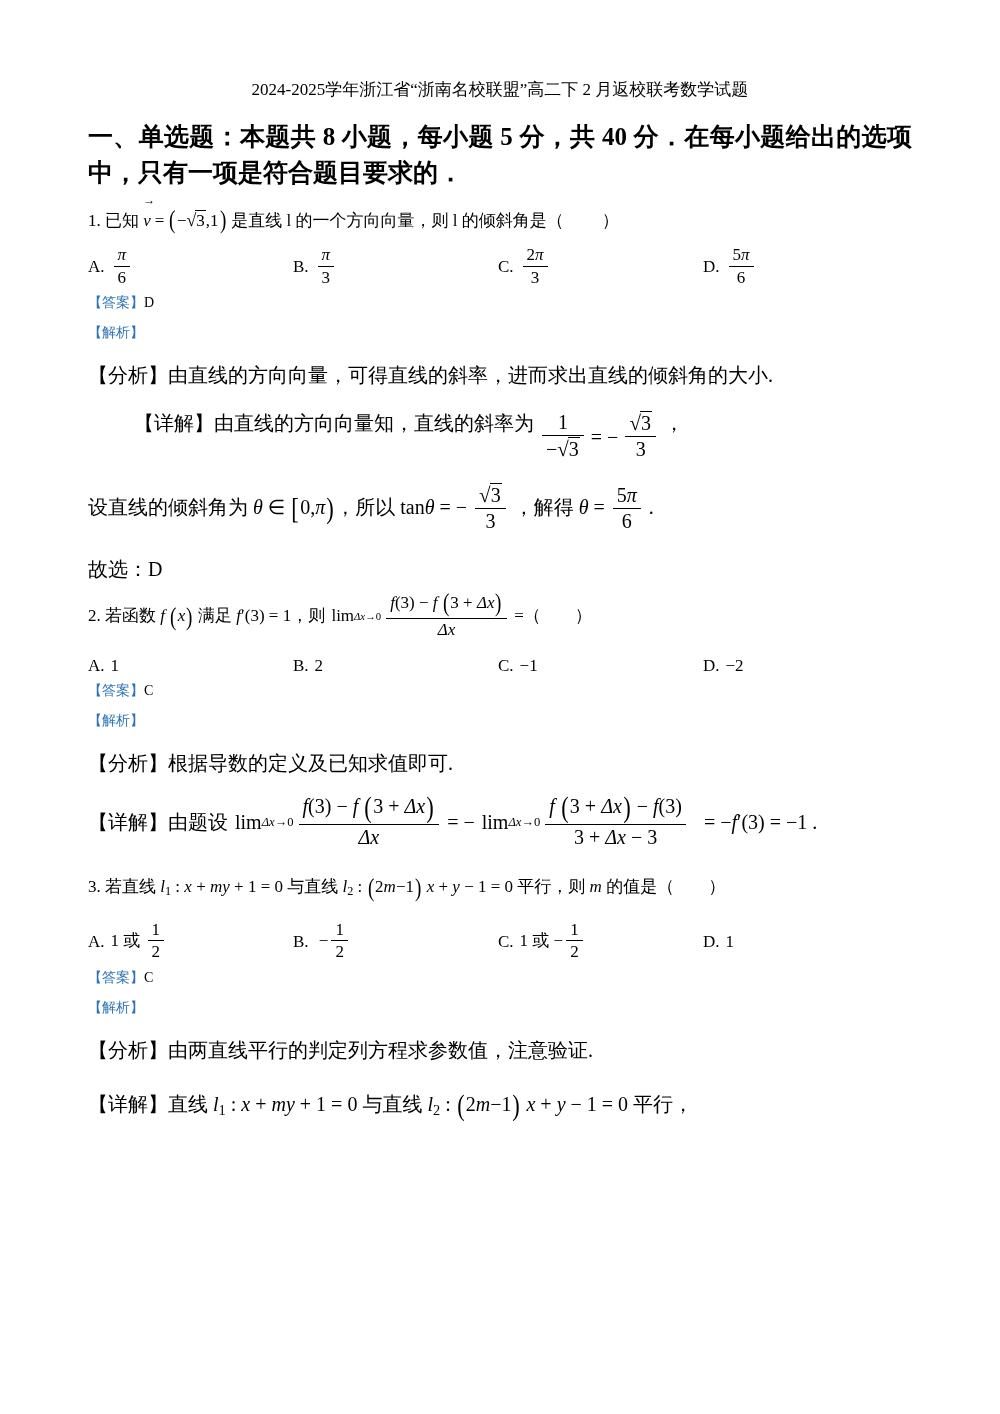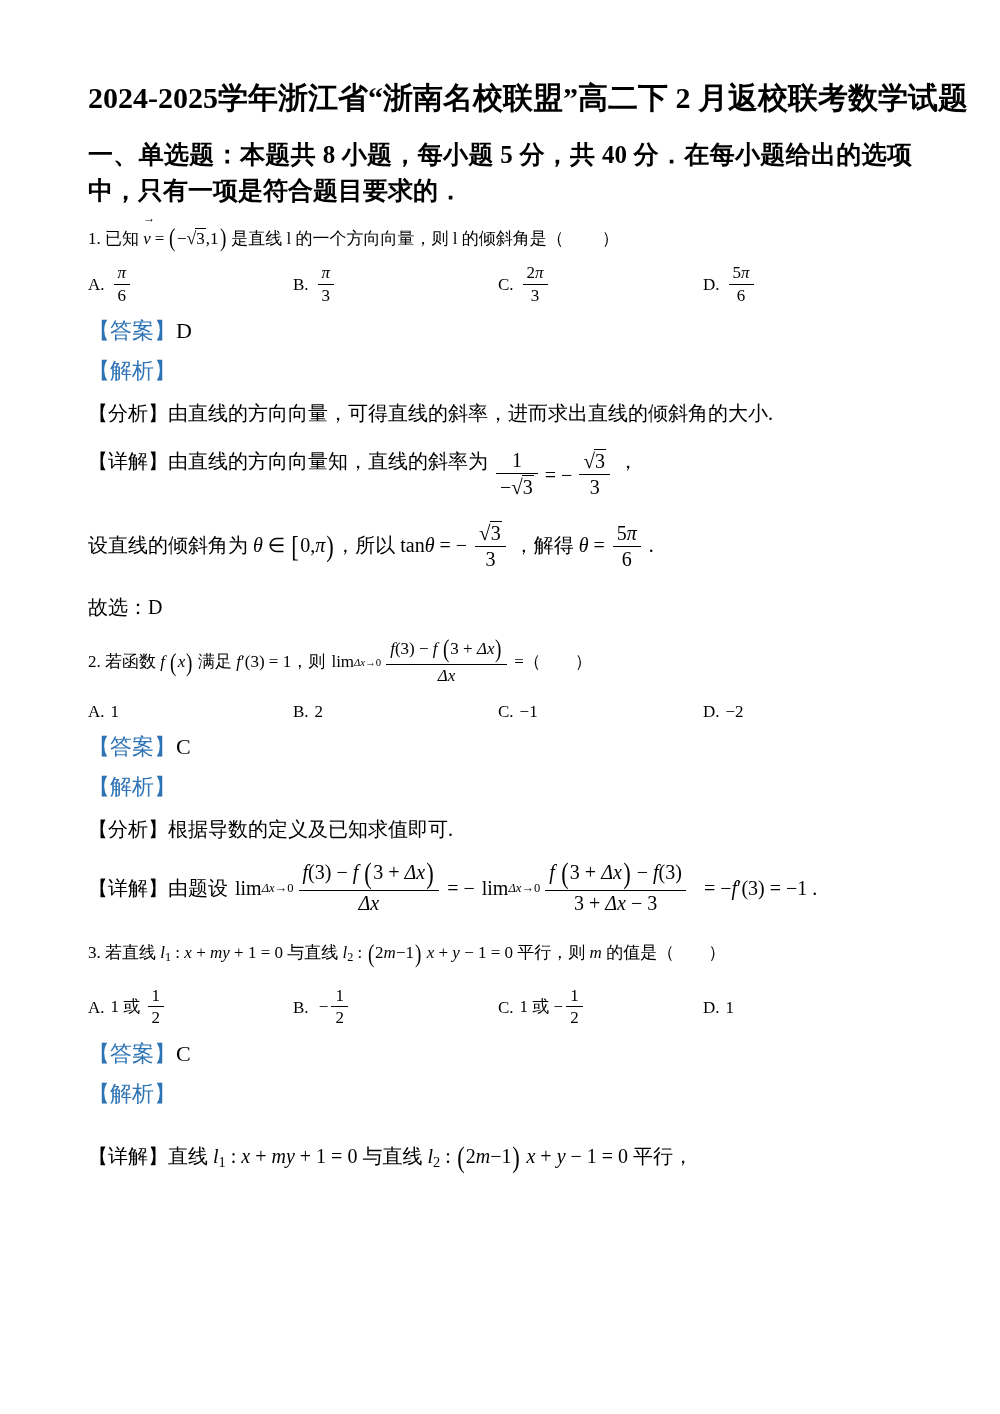--- a/index.html
+++ b/index.html
@@ -22,45 +22,44 @@
     height: 1414px;
     padding: 0;
   }
   .content {
     position: absolute;
     left: 88px;
     top: 78px;
     width: 824px;
   }
   .doc-title {
-    font-weight: bold;
-    font-size: 30px;
+    font-weight: normal;
+    font-size: 17px;
     text-align: center;
     letter-spacing: 0px;
     white-space: nowrap;
     margin-bottom: 18px;
   }
   .section-head {
     font-weight: bold;
     font-size: 25px;
     line-height: 36px;
     text-align: justify;
   }
   .qline {
     font-size: 17px;
     line-height: 30px;
     margin-top: 14px;
   }
   .blue {
     color: #2e74b5;
   }
   .ansline {
-    font-size: 22px;
+    font-size: 14px;
     line-height: 30px;
-    margin-top: 10px;
   }
   .explline {
     font-size: 20px;
     line-height: 30px;
     margin-top: 12px;
   }
   .options {
     display: flex;
     font-size: 17px;
     margin-top: 10px;
@@ -198,21 +197,21 @@
     <div class="ansline">
       <span class="blue">【答案】</span><span>D</span>
     </div>
     <div class="ansline">
       <span class="blue">【解析】</span>
     </div>
     <div class="explline">
       <span>【分析】</span><span>由直线的方向向量，可得直线的斜率，进而求出直线的倾斜角的大小.</span>
     </div>
 
-    <div class="explline" style="margin-top:18px;">
+    <div class="explline" style="margin-top:18px;margin-left:46px;">
       <span>【详解】</span><span>由直线的方向向量知，直线的斜率为</span>
       <span class="mrow">
         <span class="frac">
           <span class="num">1</span>
           <span class="den">−<span class="sqrt"><span class="rad">√</span><span class="bar">3</span></span></span>
         </span>
         <span style="margin:0 4px;">= −</span>
         <span class="frac">
           <span class="num"><span class="sqrt"><span class="rad">√</span><span class="bar">3</span></span></span>
           <span class="den">3</span>
@@ -232,21 +231,21 @@
         <span class="num">5<span class="mi">π</span></span>
         <span class="den">6</span>
       </span>
       <span>.</span>
     </div>
 
     <div class="explline" style="margin-top:20px;">
       <span>故选：</span><span>D</span>
     </div>
 
-    <div class="qline" style="margin-top:16px;">
+    <div class="qline" style="margin-top:8px;">
       <span>2.</span>
       <span>若函数 <span class="mi">f</span>&nbsp;<span class="bigparen">(</span><span class="mi">x</span><span class="bigparen">)</span> 满足 <span class="mi">f</span>′(3) = 1，则</span>
       <span class="mrow">
         <span class="lim">
           <span>lim</span>
           <span class="lsub"><span class="mi">Δx</span>→0</span>
         </span>
         <span class="frac">
           <span class="num"><span class="mi">f</span>(3) − <span class="mi">f</span>&nbsp;<span class="bigparen">(</span>3 + <span class="mi">Δx</span><span class="bigparen">)</span></span>
           <span class="den"><span class="mi">Δx</span></span>
@@ -343,18 +342,21 @@
         <span>1</span>
       </span>
     </div>
 
     <div class="ansline">
       <span class="blue">【答案】</span><span>C</span>
     </div>
     <div class="ansline">
       <span class="blue">【解析】</span>
     </div>
-    <div class="explline" style="margin-top:32px;">
+    <div class="explline">
+      <span>【分析】</span><span>由两直线平行的判定列方程求参数值，注意验证.</span>
+    </div>
+    <div class="explline" style="margin-top:24px;">
       <span>【详解】</span><span>直线 <span class="mi">l</span><span class="sub">1</span> : <span class="mi">x</span> + <span class="mi">my</span> + 1 = 0 与直线 <span class="mi">l</span><span class="sub">2</span> : <span class="bigparen">(</span>2<span class="mi">m</span>−1<span class="bigparen">)</span> <span class="mi">x</span> + <span class="mi">y</span> − 1 = 0 平行，</span>
     </div>
 
   </div>
 </div>
 
 </body></html>

